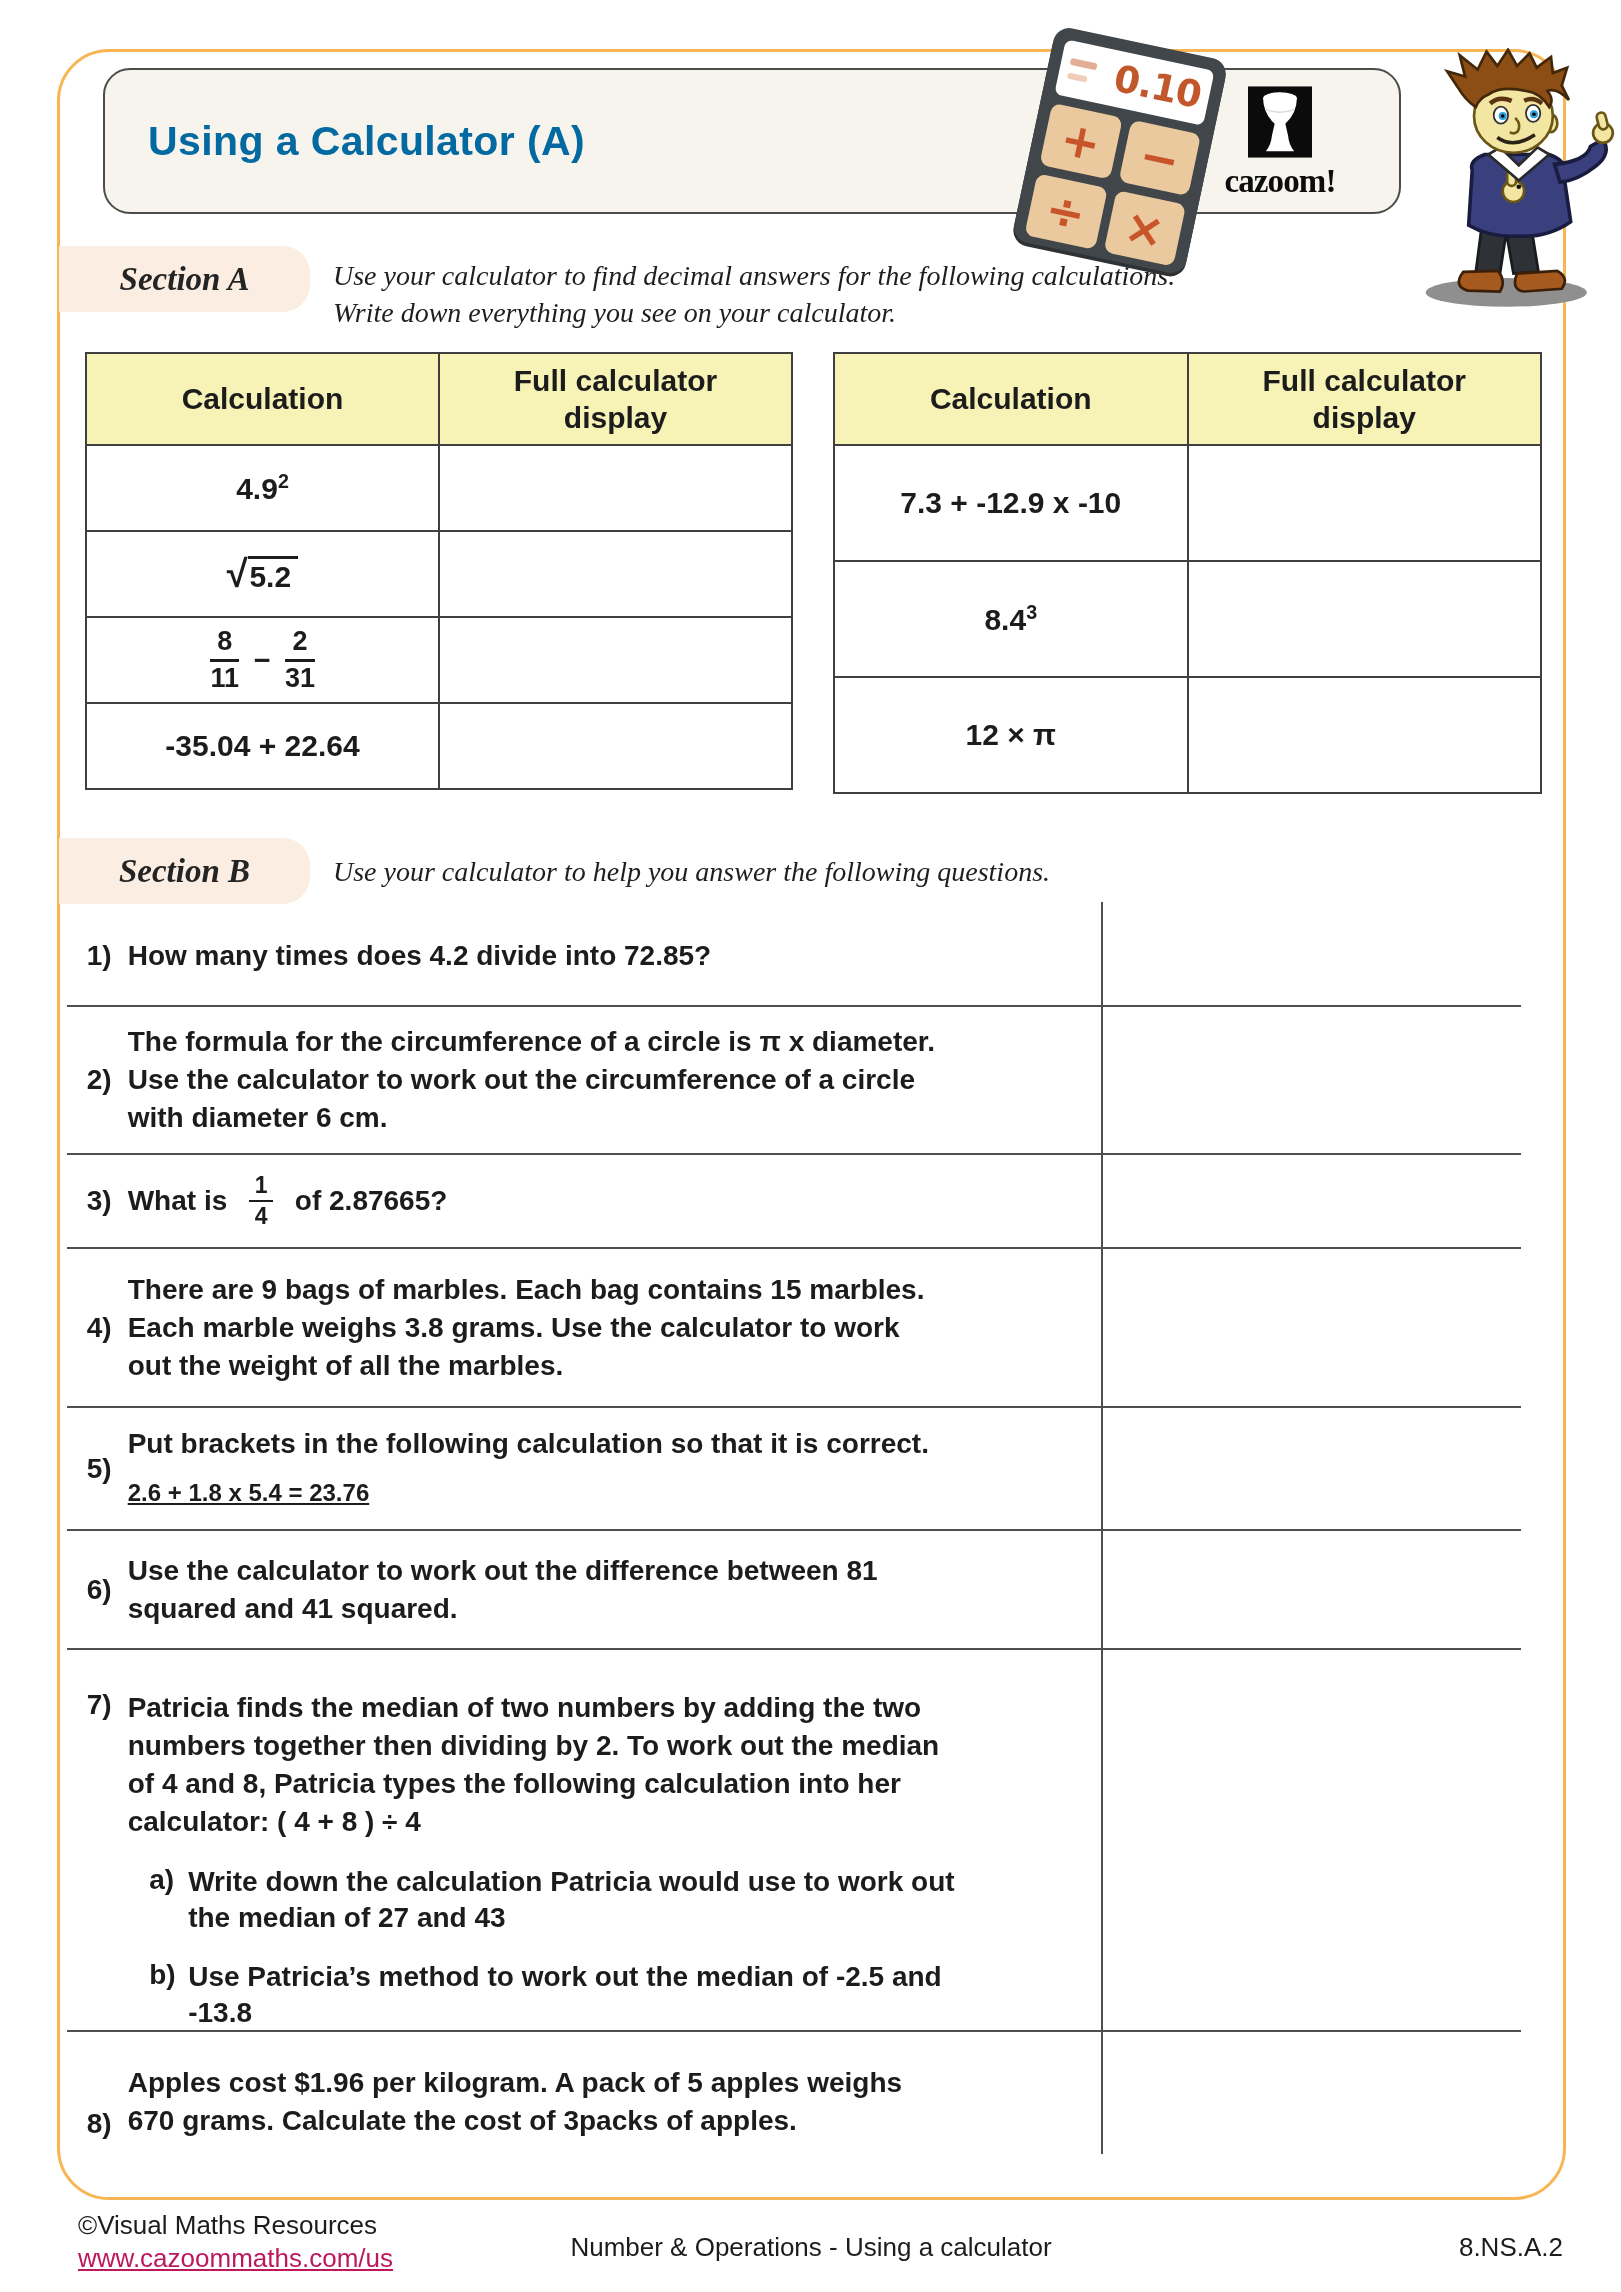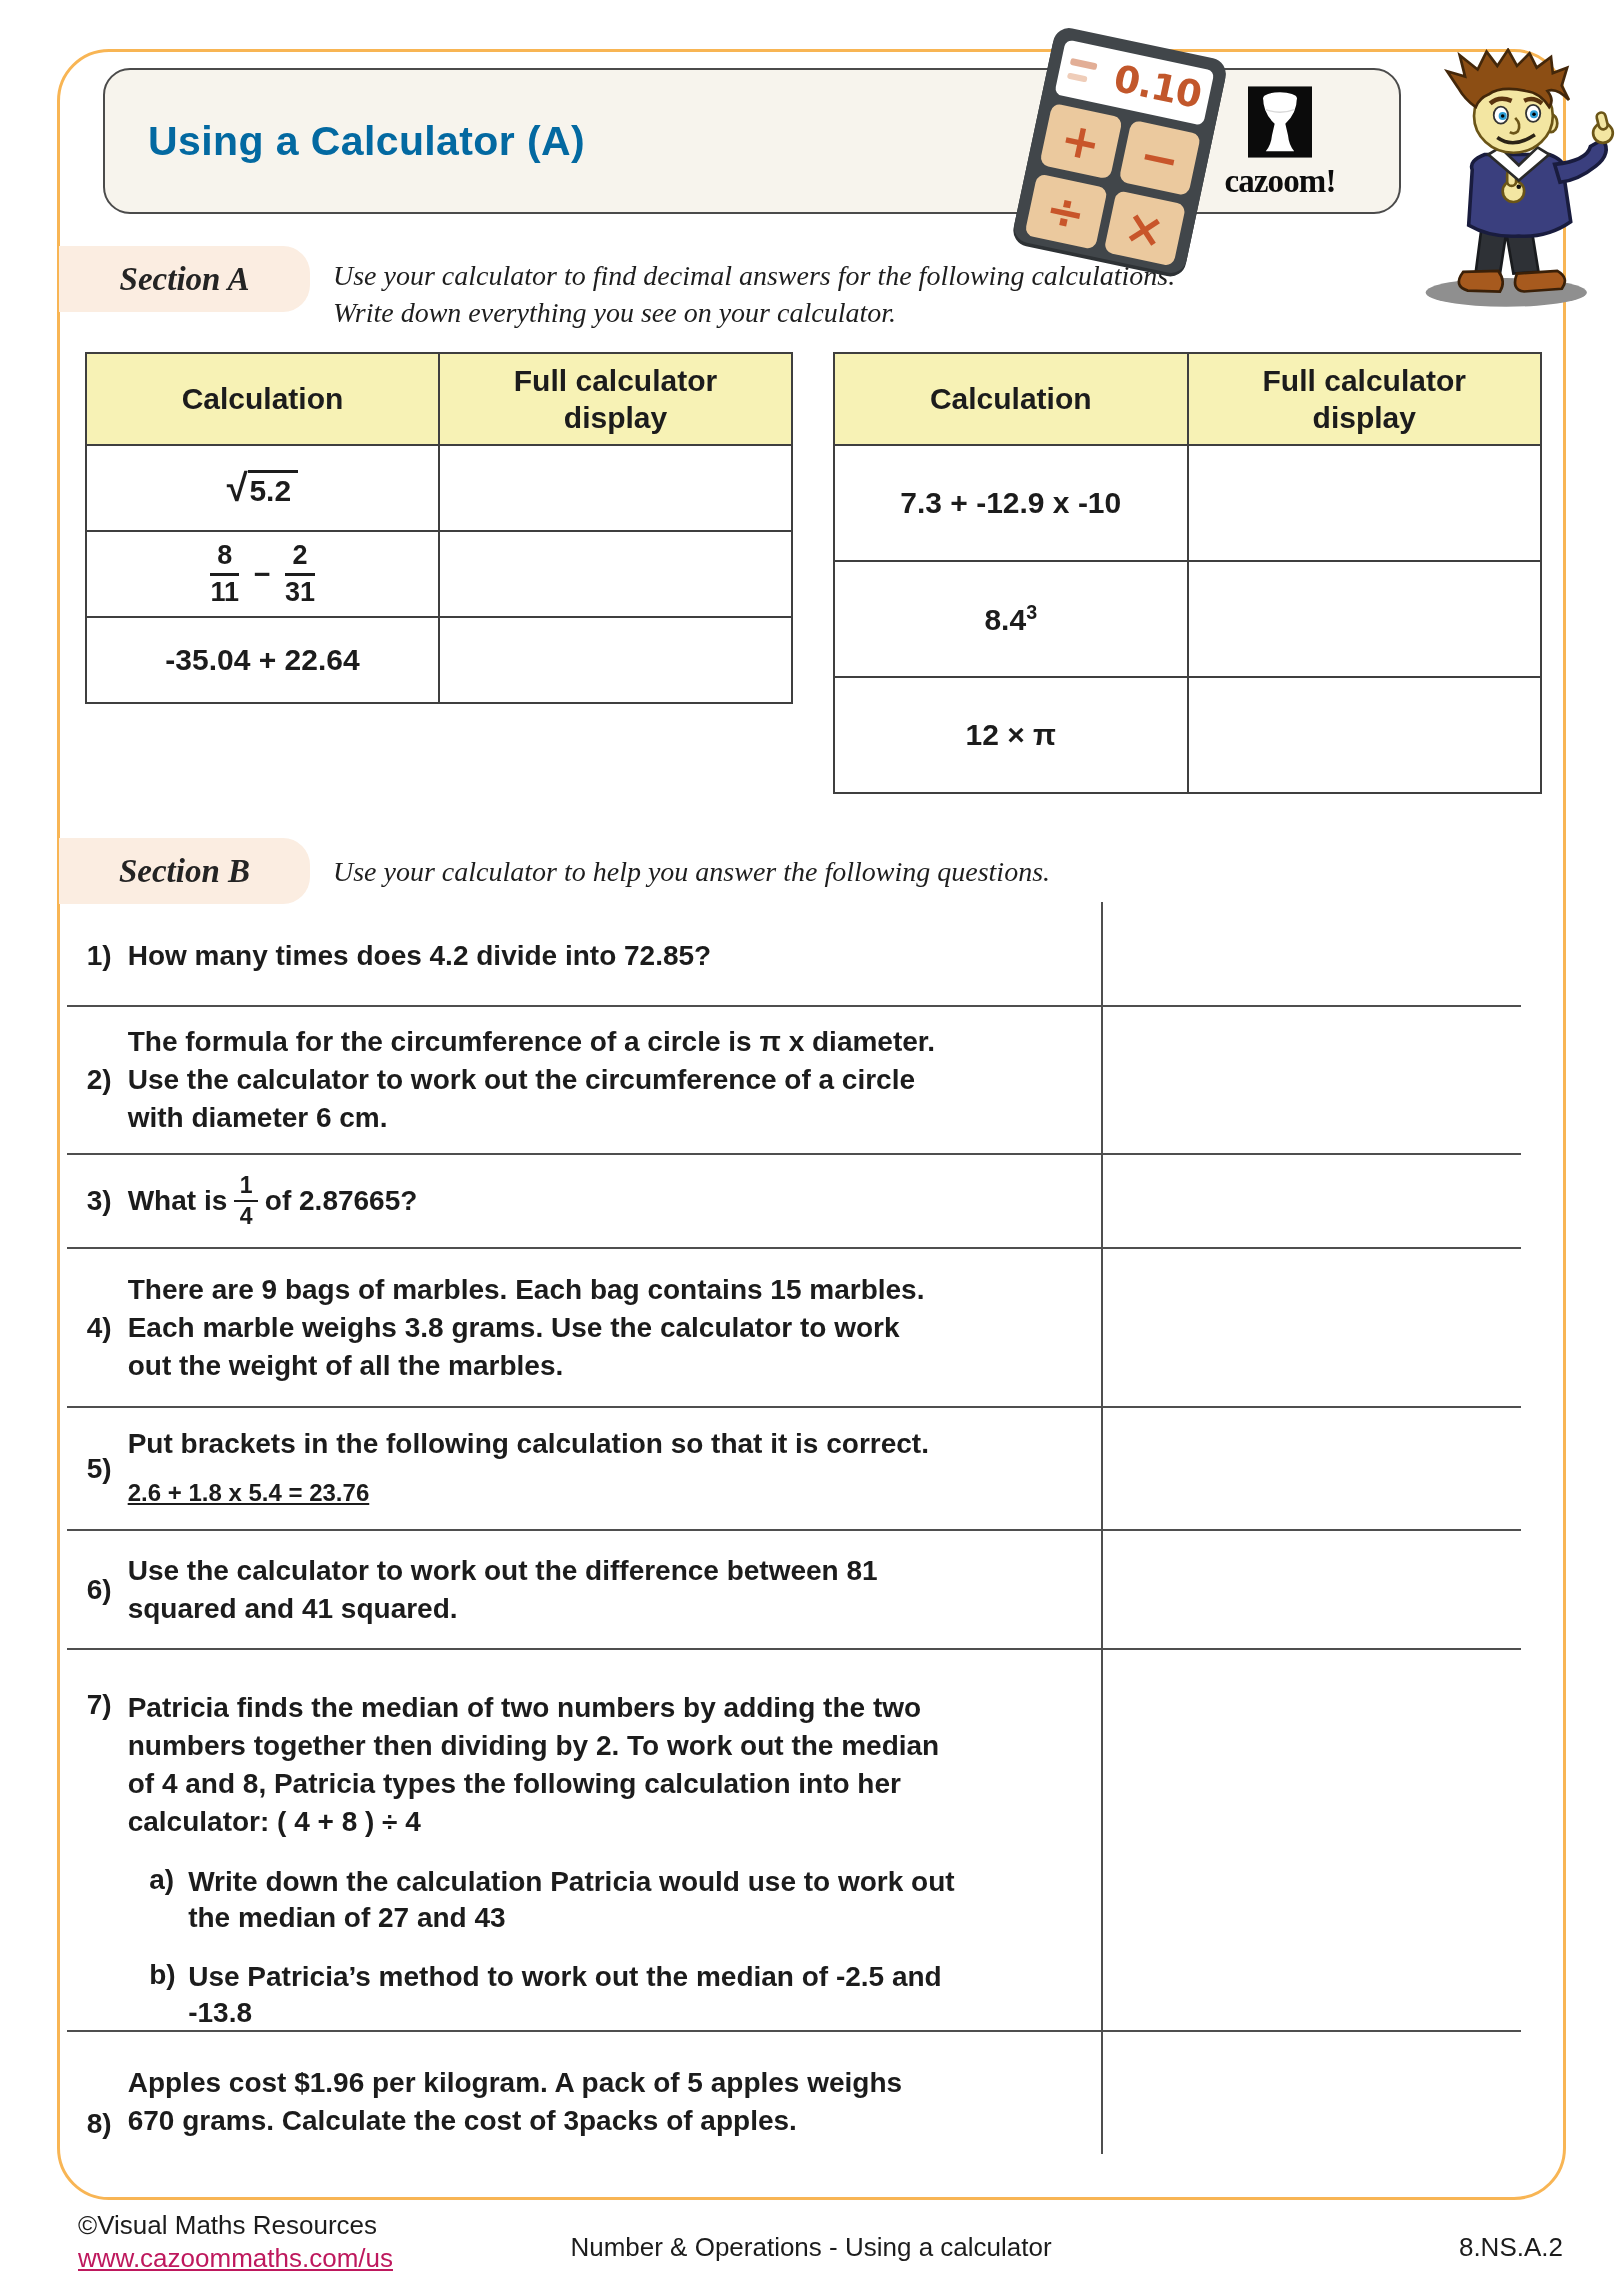--- a/index.html
+++ b/index.html
@@ -53,21 +53,21 @@
   .frac-sm .num{border-bottom:2.7px solid #1c1c1c;padding:0 5.4px 1.8px 5.4px;}
   
   .questions{left:67px;top:906px;width:1454px;}
   .vline{position:absolute;left:1034px;top:-3.6px;width:2.2px;height:1252px;background:#4F4F4F;}
   .q-row{box-sizing:border-box;display:flex;align-items:center;border-bottom:2.7px solid #4F4F4F;padding-left:19.7px;}
   .q-row.last{border-bottom:none;}
   .q-num{width:41px;flex:none;font-size:28px;font-weight:bold;align-self:center;}
   .q-body{width:951px;flex:none;}
   .q-text{font-size:28px;font-weight:bold;line-height:38px;white-space:pre-line;}
   .q-formula{font-size:24px;font-weight:bold;line-height:38px;margin-top:10.7px;text-decoration:underline;}
-  .q-inline{display:flex;align-items:center;gap:7px;font-size:28px;font-weight:bold;}
+  .q-inline{display:flex;align-items:center;gap:22px;font-size:28px;font-weight:bold;}
   .subq{display:flex;margin-left:21.5px;margin-top:23px;}
   .subq-label{width:39px;flex:none;font-size:28px;font-weight:bold;}
   .subq-text{font-size:28px;font-weight:bold;line-height:36px;white-space:pre-line;}
   
   .footer-left{left:36px;top:2209px;font-size:26px;line-height:33px;margin-left:42px;}
   .footer-link{color:#be185d;text-decoration:underline;cursor:pointer;}
   .footer-center{left:0;top:2232px;width:1622px;text-align:center;font-size:26px;}
   .footer-right{left:1294px;top:2232px;width:269px;text-align:right;font-size:26px;}
 </style>
 </head>
@@ -140,20 +140,26 @@
 Write down everything you see on your calculator.</div>
 
 <table class="calc-table tbl-left">
   <tbody>
       <tr>
     <th>Calculation</th>
     <th>Full calculator display</th>
   </tr>
   <tr>
     <td class="calc-val">
+      <span>4.9</span><sup class="exp">2</sup>
+    </td>
+    <td></td>
+  </tr>
+  <tr>
+    <td class="calc-val">
       <span class="sqrt-sign">√</span><span class="sqrt-rad">5.2</span>
     </td>
     <td></td>
   </tr>
   <tr>
     <td>
       <span class="frac"><span class="num">8</span><span class="den">11</span></span><span class="frac-op">−</span><span class="frac"><span class="num">2</span><span class="den">31</span></span>
     </td>
     <td></td>
   </tr>

